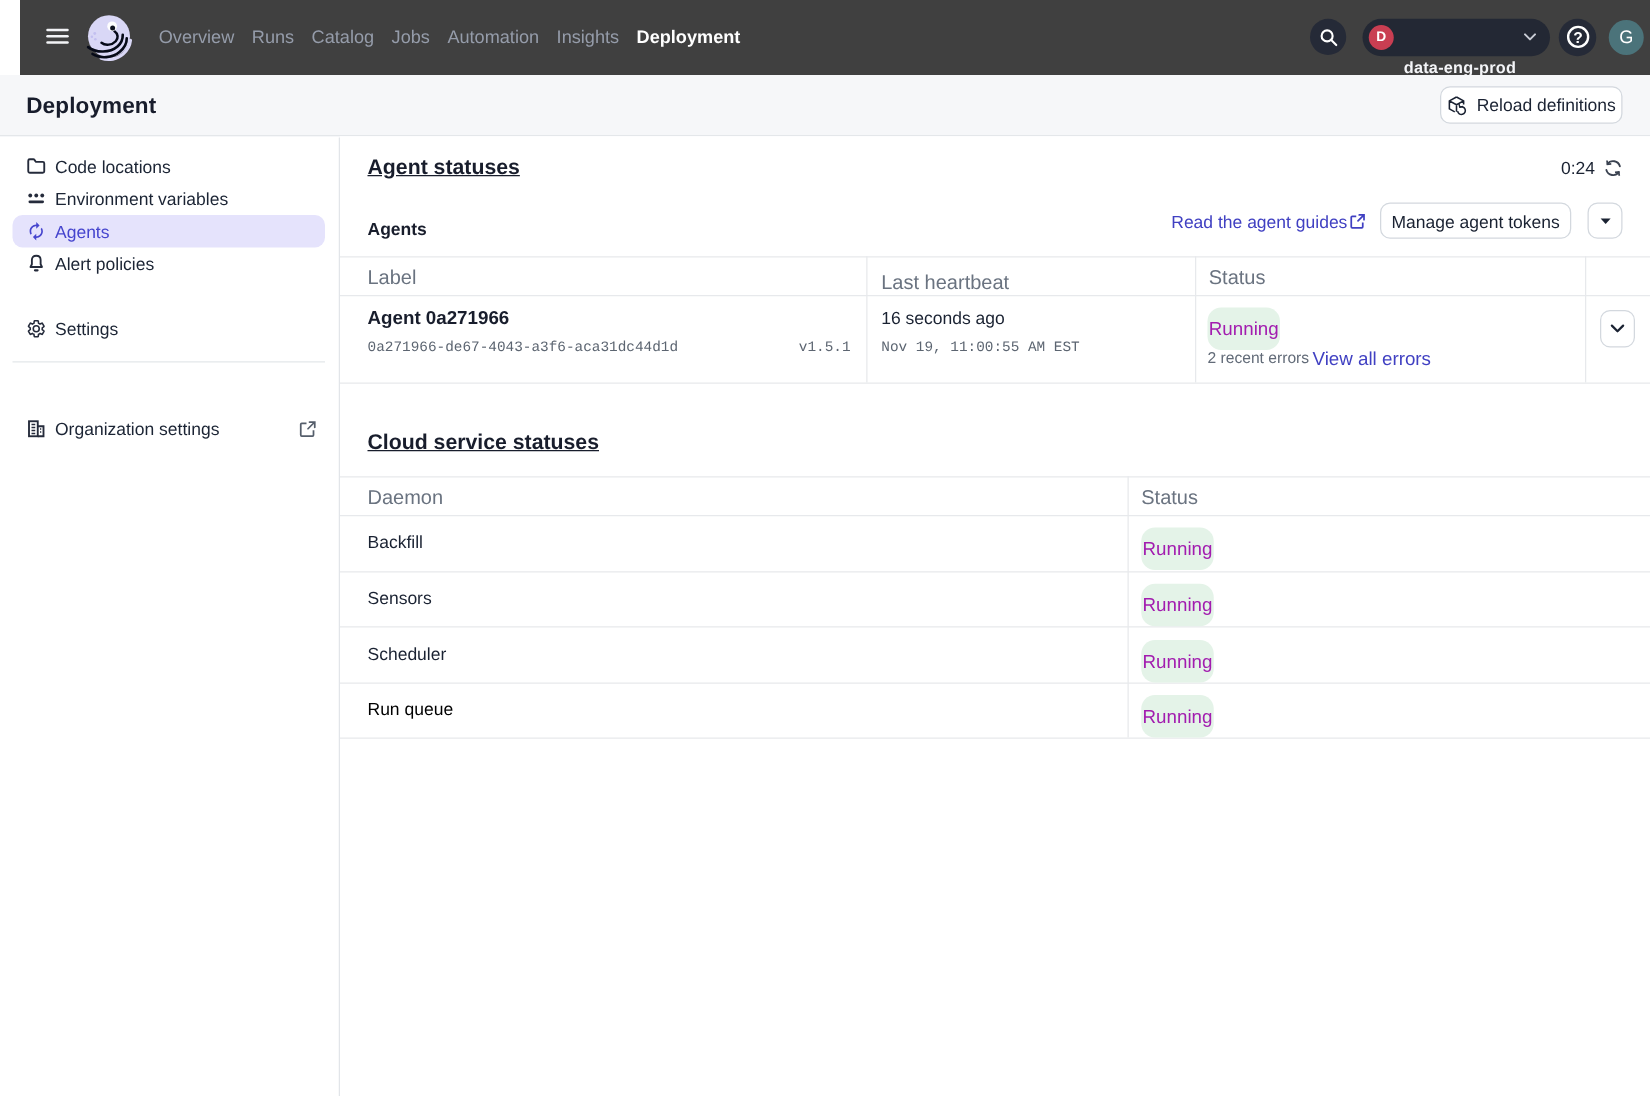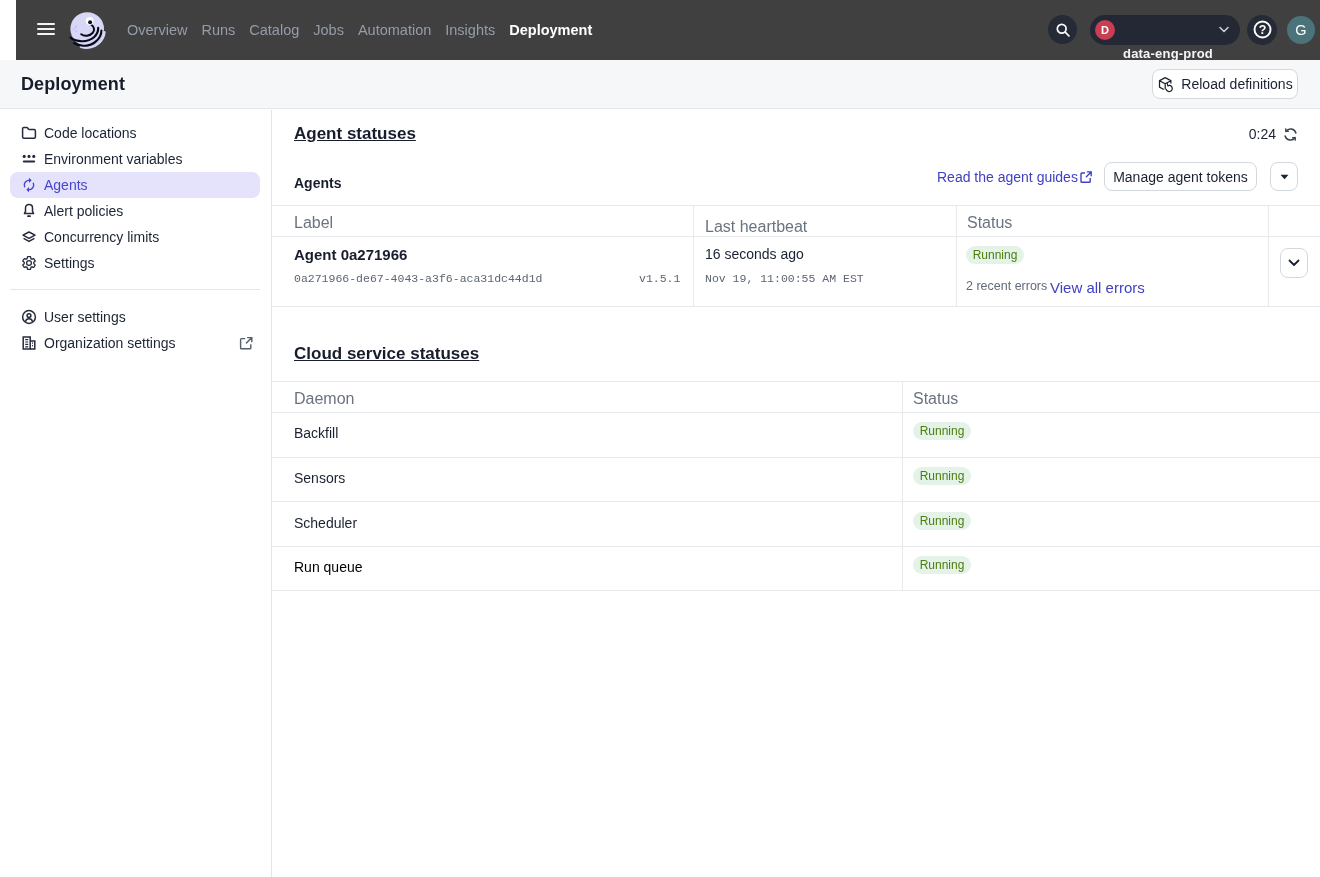--- a/index.html
+++ b/index.html
@@ -28,21 +28,21 @@
   .sitem .lb { position:absolute; left:34px; top:5px; font-size:14px; color:#1B2434; }
   .sitem.sel { background:#E5E3FC; }
   .sitem.sel .lb { color:#4645CE; }
   #sdivider { position:absolute; left:10px; top:179px; width:250px; height:1px; background:#E4E7EA; }
   
   #main { position:absolute; left:272px; top:109px; width:1048px; height:768px; background:#fff; }
   #main h2 { font-size:17px; font-weight:700; color:#181D2C;text-decoration:underline; }
   .hline { position:absolute; left:0; width:1048px; height:1px; background:#E7E9EC; }
   .vline { position:absolute; width:1px; background:#E7E9EC; }
   .colhead { position:absolute; font-size:16px; color:#6A7380; }
-  .badge { position:absolute; height:18px; border-radius:11px; background:#E4F3E8; color:#4d7c0f; font-size:12px; display:flex; align-items:center; justify-content:center; }
+  .badge { position:absolute; height:34px; border-radius:11px; background:#E4F3E8; color:#a21caf; font-size:15px; display:flex; align-items:center; justify-content:center; }
   .mono { font-family:"Liberation Mono", monospace; font-size:11.5px; color:#5C6571; }
   .link { color:#4040C2; text-decoration:none; }
   .btn { background:#fff; border:1px solid #D3D8DE; border-radius:8px; color:#1A2232; }
 </style>
 </head>
 <body>
 
 <div id="topbar">
   <div class="burger">
       <div style="top:0"></div>
@@ -126,42 +126,27 @@
       </svg>
     <div class="lb">Agents</div>
   </div>
   <div class="sitem" style="top:88px">
     <svg class="ic" viewBox="0 0 16 16" fill="none" stroke="#252B3B" stroke-width="1.5">
         <path d="M8 1.6 Q11.5 1.6 11.5 5 L11.5 8.4 L12.6 10.6 L3.4 10.6 L4.5 8.4 L4.5 5 Q4.5 1.6 8 1.6 Z" stroke-linejoin="round"></path>
         <path d="M7 13.2 L9 13.2" stroke-linecap="round" stroke-width="1.8"></path>
       </svg>
     <div class="lb">Alert policies</div>
   </div>
-  <div class="sitem" style="top:114px">
-    <svg class="ic" viewBox="0 0 16 16" fill="none" stroke="#252B3B" stroke-width="1.5" stroke-linejoin="round">
-        <path d="M2 6.2 L8 3 L14 6.2 L8 9.4 Z"></path>
-        <path d="M2.6 9.4 L8 12.4 L13.4 9.4"></path>
-      </svg>
-    <div class="lb">Concurrency limits</div>
-  </div>
   <div class="sitem" style="top:140px">
     <svg class="ic" viewBox="0 0 24 24" fill="none" stroke="#252B3B" stroke-width="1.9">
         <path d="M19.14 12.94c.04-.3.06-.61.06-.94 0-.32-.02-.64-.07-.94l2.03-1.58c.18-.14.23-.41.12-.61l-1.92-3.32c-.12-.22-.37-.29-.59-.22l-2.39.96c-.5-.38-1.03-.7-1.62-.94l-.36-2.54c-.04-.24-.24-.41-.48-.41h-3.84c-.24 0-.43.17-.47.41l-.36 2.54c-.59.24-1.13.57-1.62.94l-2.39-.96c-.22-.08-.47 0-.59.22L2.74 8.87c-.12.21-.08.47.12.61l2.03 1.58c-.05.3-.09.63-.09.94s.02.64.07.94l-2.03 1.58c-.18.14-.23.41-.12.61l1.92 3.32c.12.22.37.29.59.22l2.39-.96c.5.38 1.03.7 1.62.94l.36 2.54c.05.24.24.41.48.41h3.84c.24 0 .44-.17.47-.41l.36-2.54c.59-.24 1.13-.56 1.62-.94l2.39.96c.22.08.47 0 .59-.22l1.92-3.32c.12-.22.07-.47-.12-.61l-2.01-1.58zM12 15.6c-1.98 0-3.6-1.62-3.6-3.6s1.62-3.6 3.6-3.6 3.6 1.62 3.6 3.6-1.62 3.6-3.6 3.6z"></path>
       </svg>
     <div class="lb">Settings</div>
   </div>
   <div id="sdivider"></div>
-  <div class="sitem" style="top:194px">
-    <svg class="ic" viewBox="0 0 16 16" fill="none" stroke="#252B3B" stroke-width="1.5">
-        <circle cx="8" cy="8" r="6.4"></circle>
-        <circle cx="8" cy="6.6" r="1.9"></circle>
-        <path d="M4.6 12.6 Q5 9.8 8 9.8 Q11 9.8 11.4 12.6"></path>
-      </svg>
-    <div class="lb">User settings</div>
-  </div>
   <div class="sitem" style="top:220px">
     <svg class="ic" viewBox="0 0 16 16" fill="none" stroke="#252B3B" stroke-width="1.5">
         <rect x="2.2" y="2" width="7" height="12"></rect>
         <path d="M9.2 6 L13.8 6 L13.8 14 L9.2 14"></path>
         <path d="M4.2 4.6 L7.2 4.6 M4.2 7 L7.2 7 M4.2 9.4 L7.2 9.4 M4.2 11.8 L7.2 11.8 M11 8.2 L12 8.2 M11 10.6 L12 10.6" stroke-width="1.2"></path>
       </svg>
     <div class="lb">Organization settings</div>
     <svg style="position:absolute;left:228px;top:5px" width="16" height="16" viewBox="0 0 16 16" fill="none" stroke="#555E6B" stroke-width="1.4">
         <path d="M12.8 9.2 L12.8 13 Q12.8 13.8 12 13.8 L3.4 13.8 Q2.6 13.8 2.6 13 L2.6 4.4 Q2.6 3.6 3.4 3.6 L7.2 3.6"></path>
         <path d="M9.6 2.6 L13.8 2.6 L13.8 6.8 M13.6 2.8 L8.4 8" stroke-linecap="round"></path>

